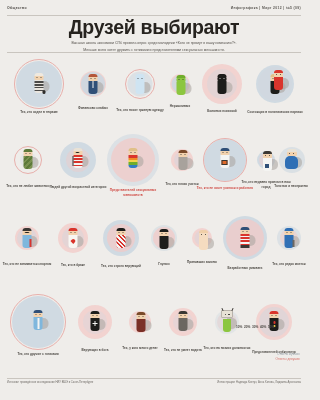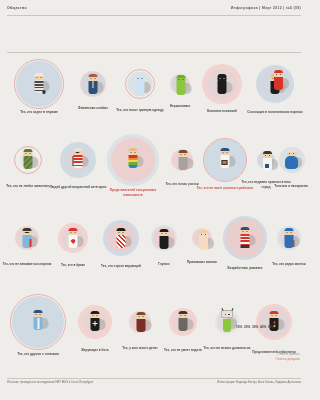--- a/index.html
+++ b/index.html
@@ -127,20 +127,27 @@
 <body>
 
 <div class="page">
 
   <div class="topbar">
     <div class="tb-left">Общество</div>
     <div class="tb-right">Инфографика | Март 2012 | №5 (09)</div>
   </div>
   <div class="rule"></div>
 
+  <div class="titlewrap">
+    <div class="title">Друзей выбирают</div>
+    <div class="subtitle">
+      <span>Высшая школа экономики СПб провела опрос среди молодежи «Кого не примут в вашу компанию?».</span><br>
+      <span>Меньше всего хотят дружить с готиками и представителями сексуальных меньшинств.</span>
+    </div>
+  </div>
   <div class="rule2"></div>
 
   <div class="rows">
 
     <div class="row row-r1">
 
       <div class="cell" style="left:8px;width:62px;">
         <div class="circ circ-f-ring" style="left:31px;top:30px;width:50px;height:50px;"></div>
         <div class="circ circ-m" style="left:31px;top:30px;width:46px;height:46px;"></div>
         <div class="fig" style="top:19px;">

